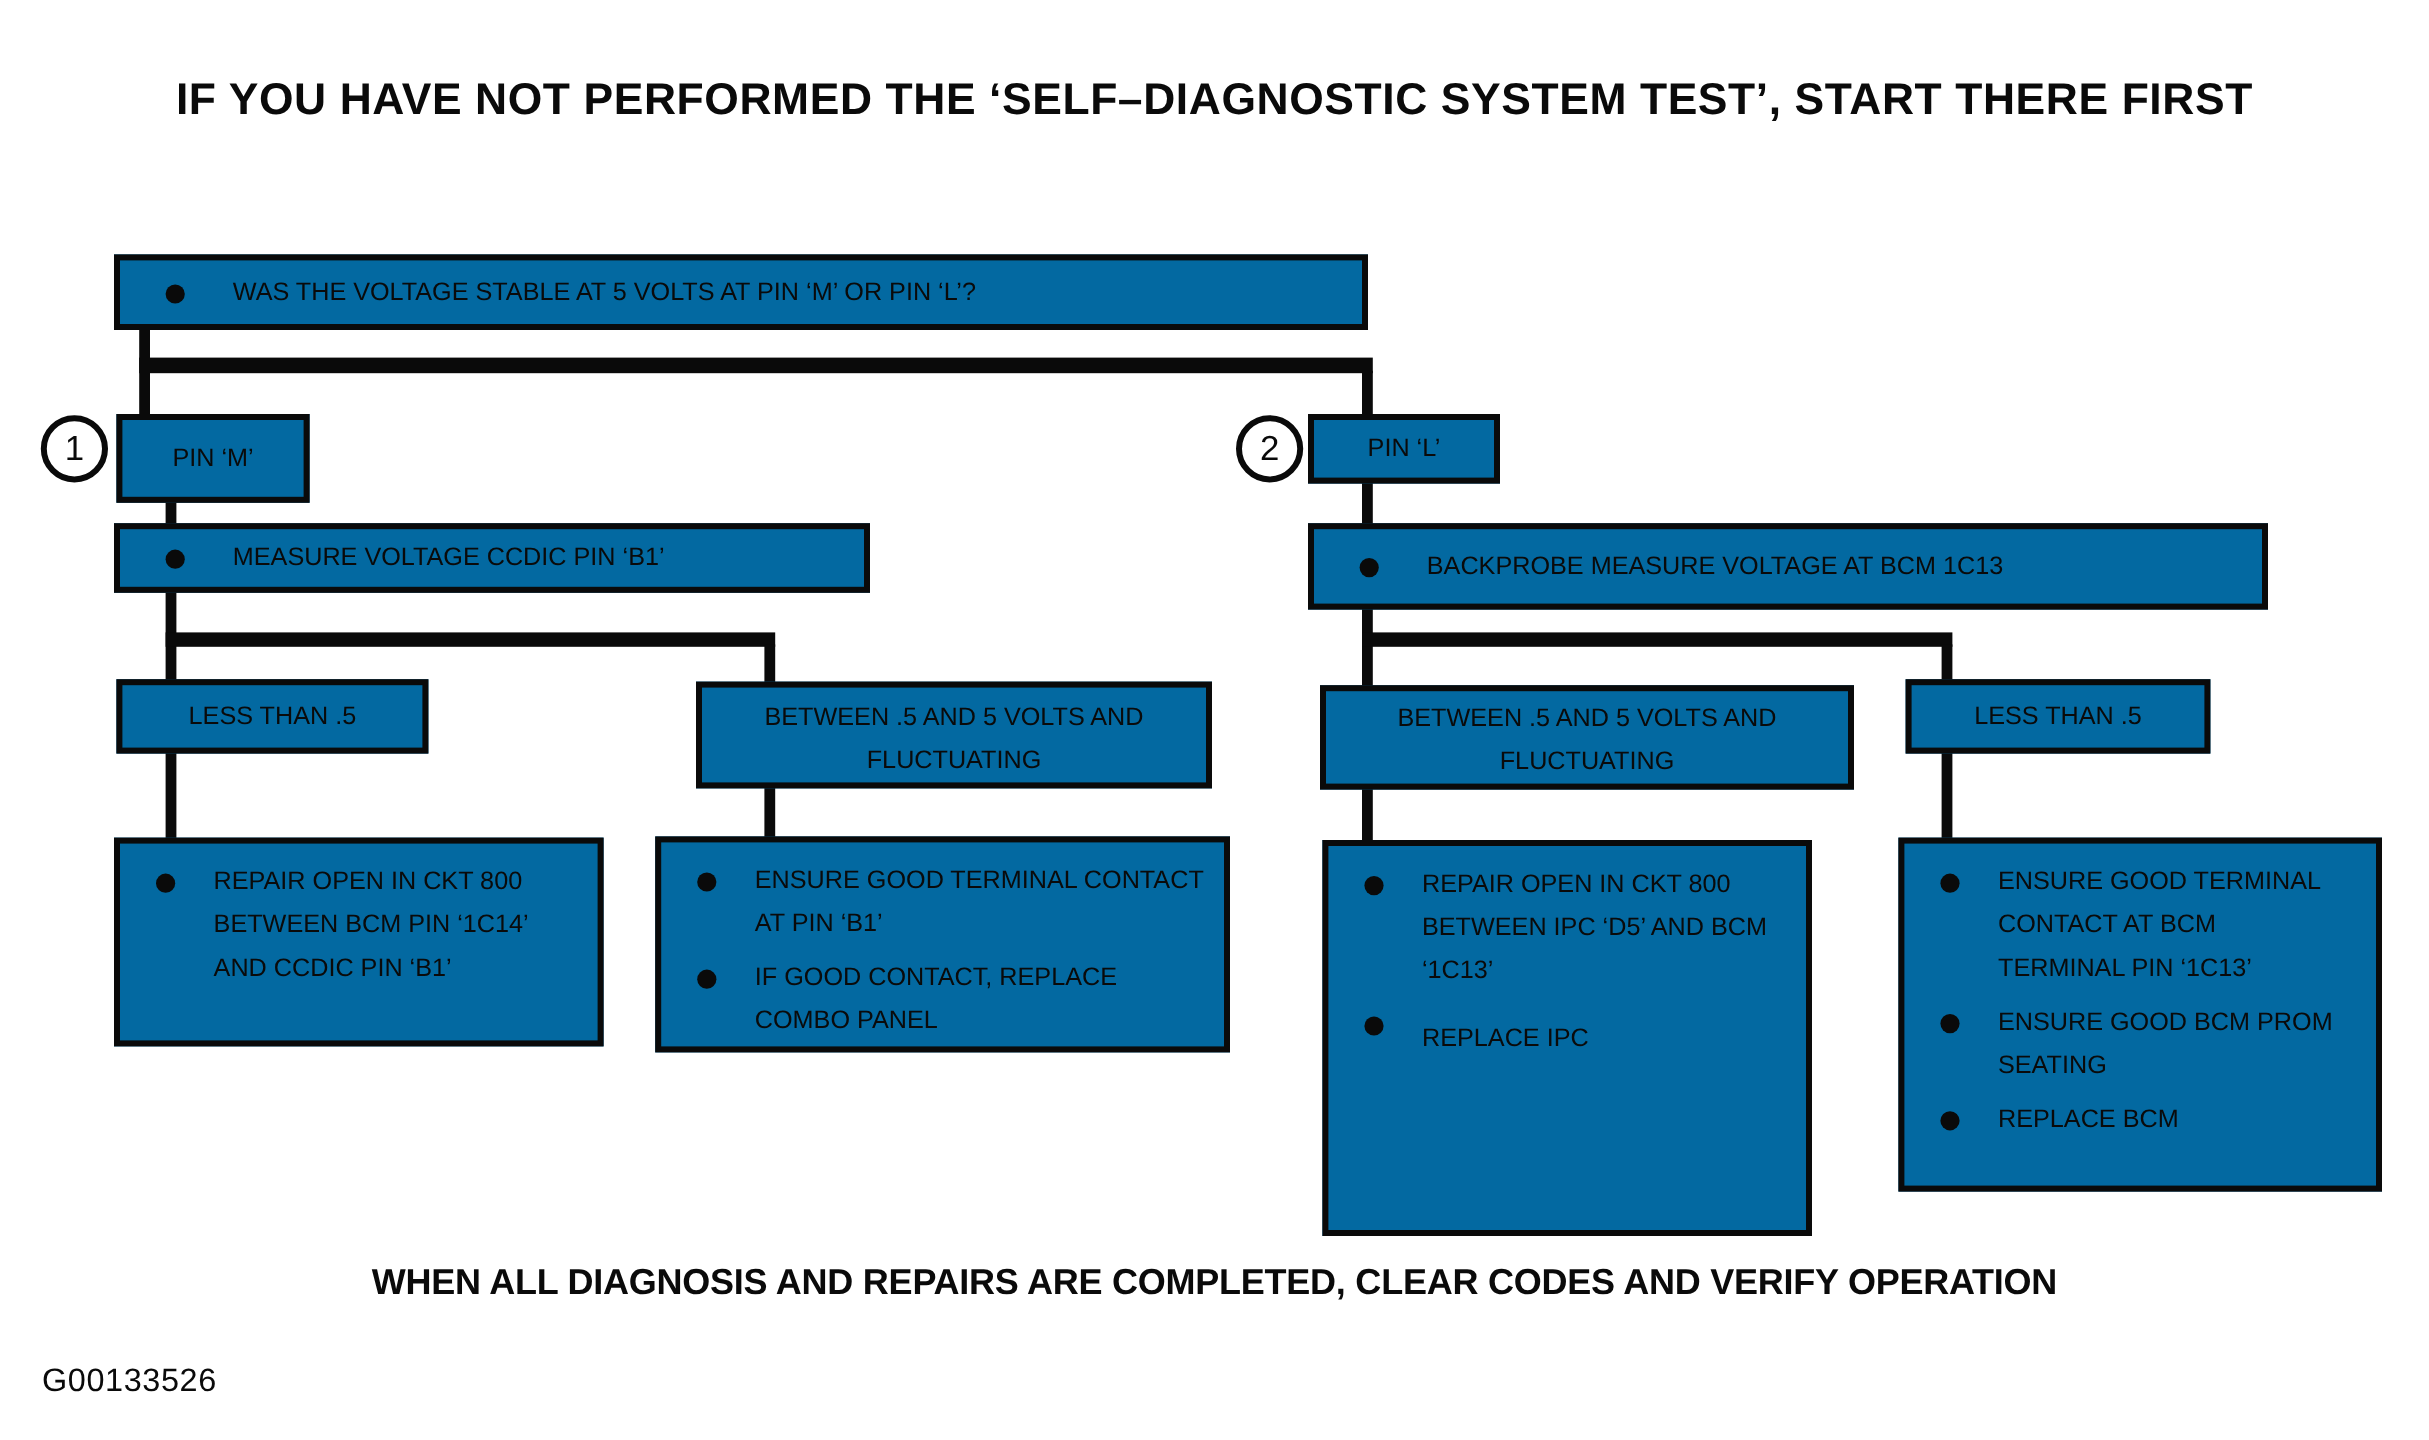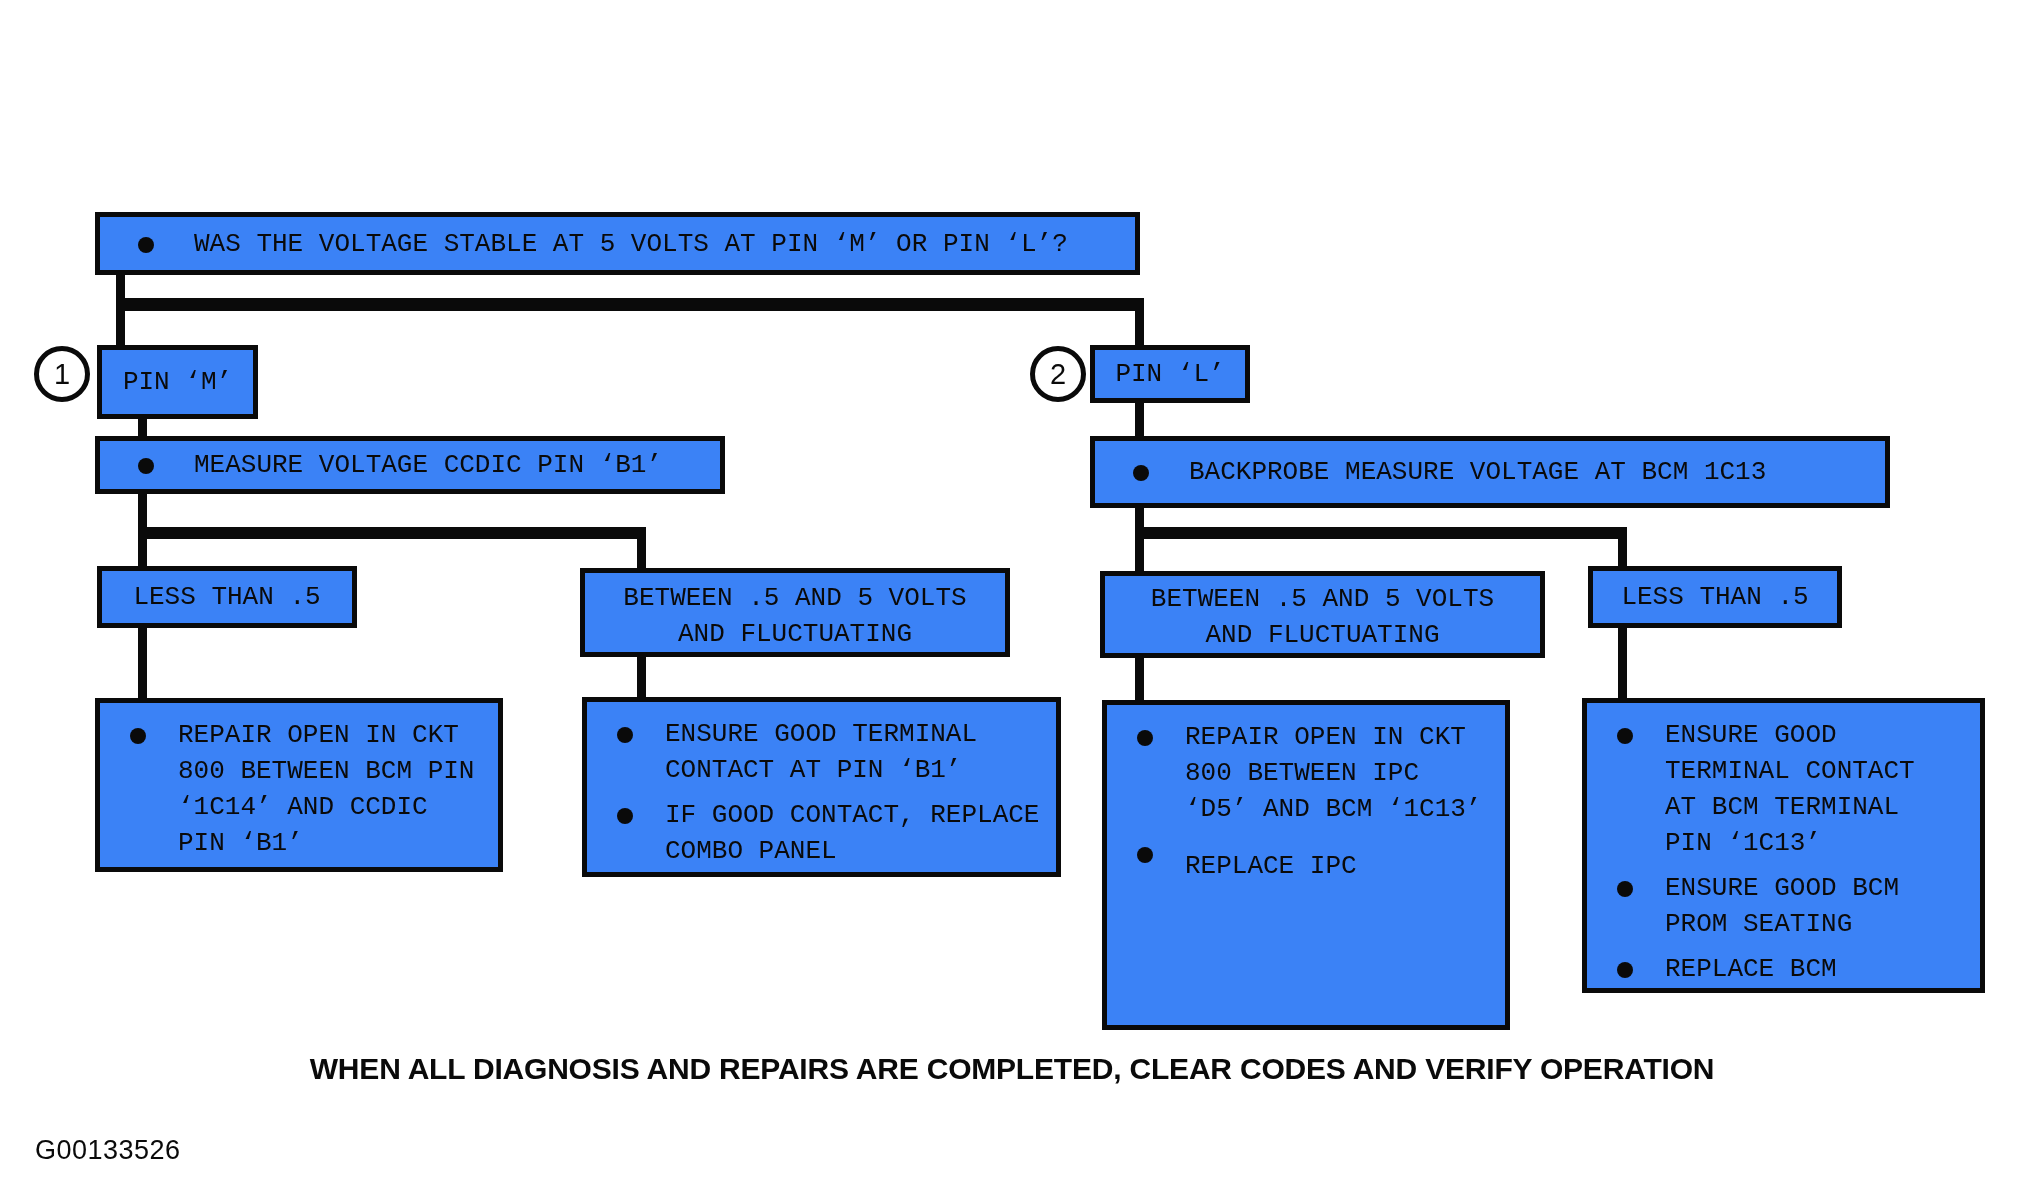--- a/index.html
+++ b/index.html
@@ -11,23 +11,23 @@
     color:#0a0a0a;
     overflow:hidden;
   }
   .title{
     position:absolute;left:0;top:62px;width:100%;
     text-align:center;font-size:37px;font-weight:bold;
     letter-spacing:0.5px;white-space:nowrap;
   }
   .line{position:absolute;background:#0a0a0a;}
   .box{
-    position:absolute;border:5px solid #0a0a0a;background:#3b82f6;
-    box-sizing:border-box;font-size:26px;line-height:32px;
-    display:flex;align-items:center;font-family:Liberation Mono, monospace;
+    position:absolute;border:5px solid #0a0a0a;background:#0369a1;
+    box-sizing:border-box;font-size:21px;line-height:32px;
+    display:flex;align-items:center;
   }
   .box.center{justify-content:center;text-align:center;}
   .dot{
     width:16px;height:16px;border-radius:50%;background:#0a0a0a;
     flex:none;
   }
   .single{padding-left:38px;gap:40px;}
   .single .dot{margin-top:2px;}
   .circle{
     position:absolute;width:56px;height:56px;border:5px solid #0a0a0a;
@@ -50,20 +50,21 @@
   .figure-id{
     position:absolute;left:35px;top:1098px;
     font-size:27px;letter-spacing:0.5px;margin-top:37px;
   }
 </style>
 </head>
 <body>
 
 <div class="stage">
 
+  <div class="title">IF YOU HAVE NOT PERFORMED THE ‘SELF–DIAGNOSTIC SYSTEM TEST’, START THERE FIRST</div>
 
   <div class="line" style="left:116px;top:273px;width:9px;height:77px;"></div>
   <div class="line" style="left:116px;top:298px;width:1028px;height:13px;"></div>
   <div class="line" style="left:1135px;top:309px;width:9px;height:40px;"></div>
   <div class="line" style="left:138px;top:399px;width:9px;height:42px;"></div>
   <div class="line" style="left:1135px;top:399px;width:9px;height:42px;"></div>
   <div class="line" style="left:138px;top:490px;width:9px;height:80px;"></div>
   <div class="line" style="left:138px;top:527px;width:508px;height:12px;"></div>
   <div class="line" style="left:637px;top:537px;width:9px;height:38px;"></div>
   <div class="line" style="left:1135px;top:492px;width:9px;height:83px;"></div>
@@ -114,21 +115,21 @@
     <span>LESS THAN .5</span>
   </div>
 
   <div class="box action-box" style="left:95px;top:698px;width:408px;height:174px;">
     <div class="bullet-row">
       <span class="dot"></span>
       <span style="max-width:300px;">REPAIR OPEN IN CKT 800 BETWEEN BCM PIN ‘1C14’ AND CCDIC PIN ‘B1’</span>
     </div>
   </div>
 
-  <div class="box action-box" style="left:582px;top:697px;width:479px;height:180px;justify-content:space-between;">
+  <div class="box action-box" style="left:546px;top:697px;width:479px;height:180px;justify-content:space-between;">
     <div class="bullet-row">
       <span class="dot"></span>
       <span style="max-width:380px;">ENSURE GOOD TERMINAL CONTACT AT PIN ‘B1’</span>
     </div>
     <div class="bullet-row">
       <span class="dot"></span>
       <span style="max-width:380px;">IF GOOD CONTACT, REPLACE COMBO PANEL</span>
     </div>
   </div>
 

